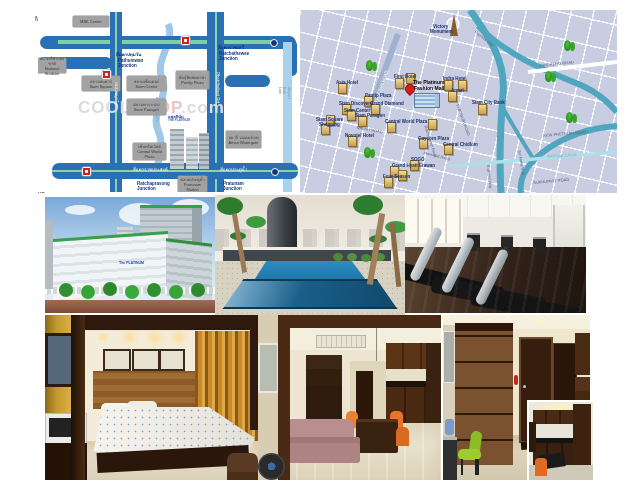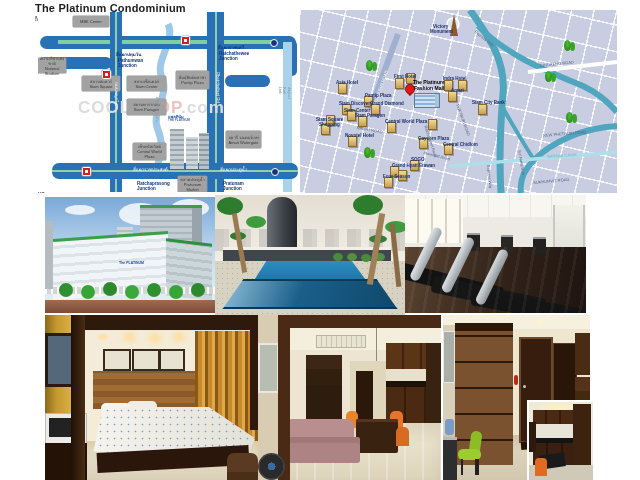--- a/index.html
+++ b/index.html
@@ -59,21 +59,20 @@
           background:repeating-linear-gradient(0deg,#cfe2f2 0 2px,#8fb4d8 2px 4px);
           box-shadow:inset -4px 0 0 #a8c4dc;}
   
   .ph{position:absolute;overflow:hidden;background:#ddd;}
 </style>
 </head>
 <body>
 
 <div id="stage">
 
-  <div class="a" id="title">The Platinum Condominium</div>
   <div class="a" id="subtitle">Map/Location</div>
   <div class="a" id="stray">Rd</div>
 
   <div class="a" id="smap">
     <svg class="a" width="262" height="180" style="left:0;top:0">
       <path d="M130,12 C138,30 116,48 124,66 C132,84 112,100 120,118 C126,132 122,142 120,152" stroke="#9fc8e8" stroke-width="7" fill="none"></path>
     </svg>
 
     <div class="sr srh" style="left:2px;top:24px;width:256px;height:13px"></div>
     <div class="sr" style="left:249px;top:28px;width:10px;height:36px;border-radius:5px"></div>

